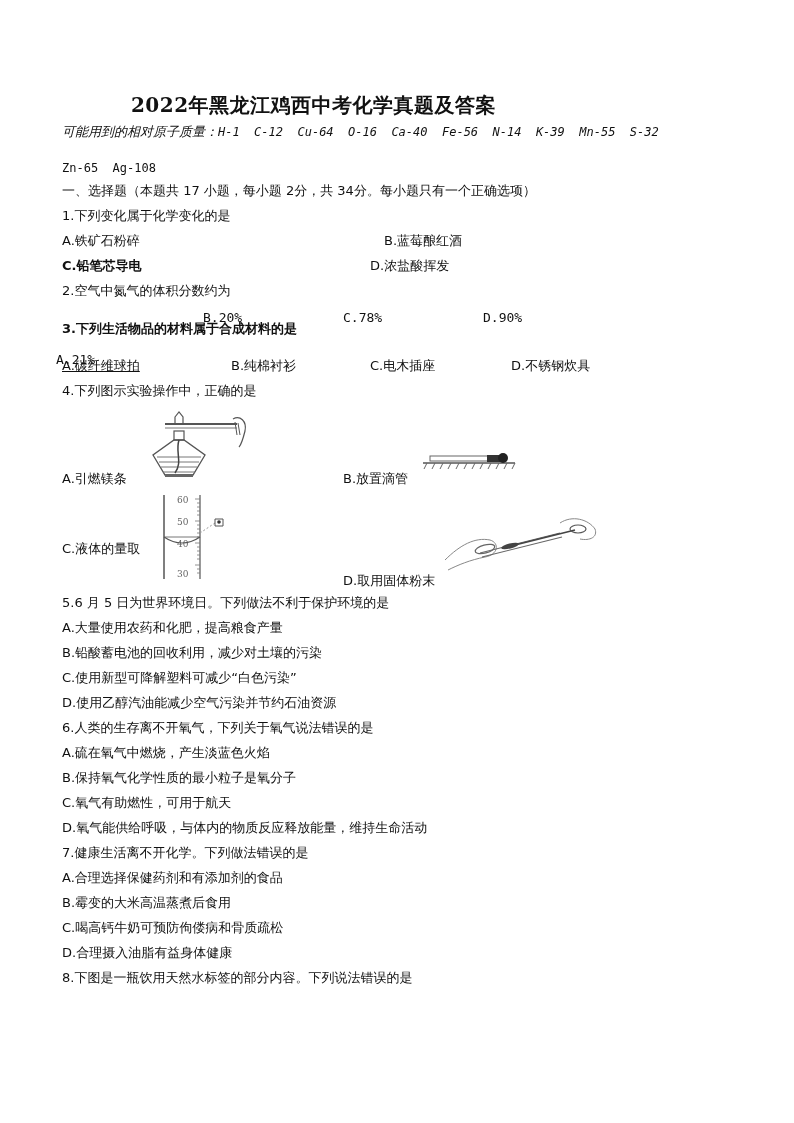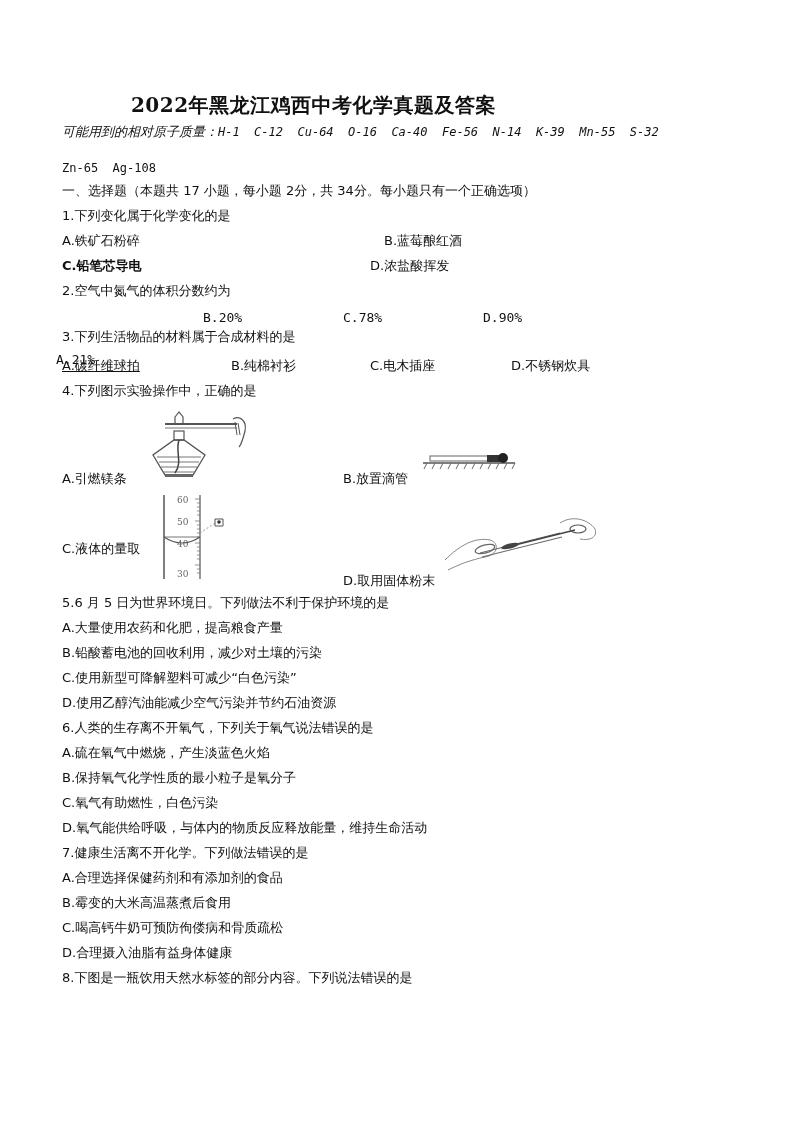--- a/index.html
+++ b/index.html
@@ -33,21 +33,21 @@
   <div class="opt" style="left:370px; top:232px;margin-left:14px;">B.蓝莓酿红酒</div>
   <div class="opt" style="left:62px; top:257px;font-weight:bold;">C.铅笔芯导电</div>
   <div class="opt" style="left:370px; top:257px;">D.浓盐酸挥发</div>
 
   <div class="line" style="top:282px;">2.空气中氮气的体积分数约为</div>
   <div class="opt mono" style="left:56px; top:309px;margin-top:42px;">A.21%</div>
   <div class="opt mono" style="left:203px; top:309px;">B.20%</div>
   <div class="opt mono" style="left:343px; top:309px;">C.78%</div>
   <div class="opt mono" style="left:483px; top:309px;">D.90%</div>
 
-  <div class="line" style="top:328px;">3.下列生活物品的材料属于合成材料的是</div>
+  <div class="line" style="top:320px;font-weight:bold;">3.下列生活物品的材料属于合成材料的是</div>
   <div class="opt" style="left:62px; top:357px;text-decoration:underline;">A.碳纤维球拍</div>
   <div class="opt" style="left:231px; top:357px;">B.纯棉衬衫</div>
   <div class="opt" style="left:370px; top:357px;">C.电木插座</div>
   <div class="opt" style="left:511px; top:357px;">D.不锈钢炊具</div>
 
   <div class="line" style="top:382px;">4.下列图示实验操作中，正确的是</div>
 
   <svg class="fig" style="left:145px; top:407px;" width="110" height="78" viewBox="0 0 110 78">
     <line x1="20" y1="17" x2="92" y2="17" stroke="#555" stroke-width="2"></line>
     <line x1="20" y1="21" x2="92" y2="21" stroke="#777" stroke-width="1"></line>
@@ -136,21 +136,21 @@
 
   <div class="line" style="top:594px;">5.6 月 5 日为世界环境日。下列做法不利于保护环境的是</div>
   <div class="line" style="top:619px;">A.大量使用农药和化肥，提高粮食产量</div>
   <div class="line" style="top:644px;">B.铅酸蓄电池的回收利用，减少对土壤的污染</div>
   <div class="line" style="top:669px;">C.使用新型可降解塑料可减少“白色污染”</div>
   <div class="line" style="top:694px;">D.使用乙醇汽油能减少空气污染并节约石油资源</div>
 
   <div class="line" style="top:719px;">6.人类的生存离不开氧气，下列关于氧气说法错误的是</div>
   <div class="line" style="top:744px;">A.硫在氧气中燃烧，产生淡蓝色火焰</div>
   <div class="line" style="top:769px;">B.保持氧气化学性质的最小粒子是氧分子</div>
-  <div class="line" style="top:794px;">C.氧气有助燃性，白色污染</div>
+  <div class="line" style="top:794px;">C.氧气有助燃性，可用于航天</div>
   <div class="line" style="top:819px;">D.氧气能供给呼吸，与体内的物质反应释放能量，维持生命活动</div>
 
   <div class="line" style="top:844px;">7.健康生活离不开化学。下列做法错误的是</div>
   <div class="line" style="top:869px;">A.合理选择保健药剂和有添加剂的食品</div>
   <div class="line" style="top:894px;">B.霉变的大米高温蒸煮后食用</div>
   <div class="line" style="top:919px;">C.喝高钙牛奶可预防佝偻病和骨质疏松</div>
   <div class="line" style="top:944px;">D.合理摄入油脂有益身体健康</div>
 
   <div class="line" style="top:969px;">8.下图是一瓶饮用天然水标签的部分内容。下列说法错误的是</div>
 

